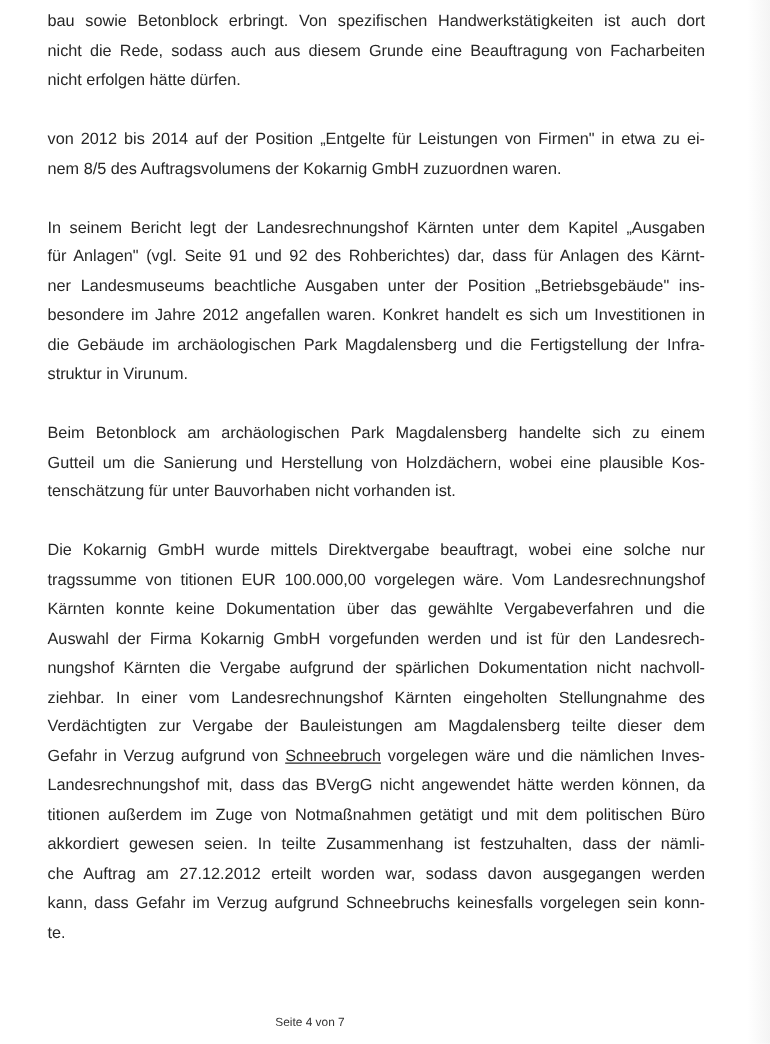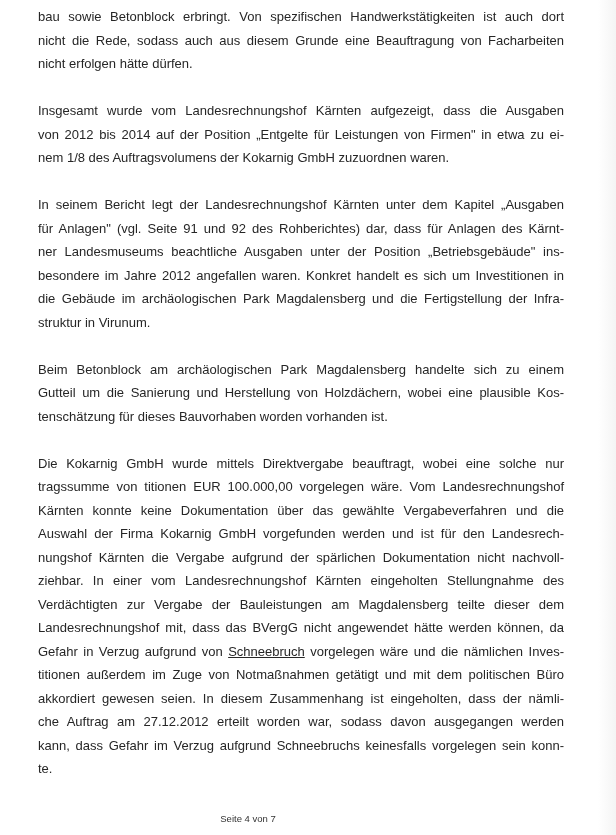--- a/index.html
+++ b/index.html
@@ -32,51 +32,50 @@
 <div class="page-shade"></div>
 
 <div class="body-text">
   <div class="para">
     <span class="line">bau sowie Betonblock erbringt. Von spezifischen Handwerkstätigkeiten ist auch dort</span>
     <span class="line">nicht die Rede, sodass auch aus diesem Grunde eine Beauftragung von Facharbeiten</span>
     <span class="line last">nicht erfolgen hätte dürfen.</span>
   </div>
 
   <div class="para">
-    <span class="line">Insgesamt wurde vom Landesrechnungshof Kärnten aufgezeigt, dass die Ausgaben</span>
     <span class="line">von 2012 bis 2014 auf der Position „Entgelte für Leistungen von Firmen" in etwa zu ei-</span>
-    <span class="line last">nem 1/8 des Auftragsvolumens der Kokarnig GmbH zuzuordnen waren.</span>
+    <span class="line last">nem 8/5 des Auftragsvolumens der Kokarnig GmbH zuzuordnen waren.</span>
   </div>
 
   <div class="para">
     <span class="line">In seinem Bericht legt der Landesrechnungshof Kärnten unter dem Kapitel „Ausgaben</span>
     <span class="line">für Anlagen" (vgl. Seite 91 und 92 des Rohberichtes) dar, dass für Anlagen des Kärnt-</span>
     <span class="line">ner Landesmuseums beachtliche Ausgaben unter der Position „Betriebsgebäude" ins-</span>
     <span class="line">besondere im Jahre 2012 angefallen waren. Konkret handelt es sich um Investitionen in</span>
     <span class="line">die Gebäude im archäologischen Park Magdalensberg und die Fertigstellung der Infra-</span>
     <span class="line last">struktur in Virunum.</span>
   </div>
 
   <div class="para">
     <span class="line">Beim Betonblock am archäologischen Park Magdalensberg handelte sich zu einem</span>
     <span class="line">Gutteil um die Sanierung und Herstellung von Holzdächern, wobei eine plausible Kos-</span>
-    <span class="line last">tenschätzung für dieses Bauvorhaben worden vorhanden ist.</span>
+    <span class="line last">tenschätzung für unter Bauvorhaben nicht vorhanden ist.</span>
   </div>
 
   <div class="para">
     <span class="line">Die Kokarnig GmbH wurde mittels Direktvergabe beauftragt, wobei eine solche nur</span>
     <span class="line">tragssumme von titionen EUR 100.000,00 vorgelegen wäre. Vom Landesrechnungshof</span>
     <span class="line">Kärnten konnte keine Dokumentation über das gewählte Vergabeverfahren und die</span>
     <span class="line">Auswahl der Firma Kokarnig GmbH vorgefunden werden und ist für den Landesrech-</span>
     <span class="line">nungshof Kärnten die Vergabe aufgrund der spärlichen Dokumentation nicht nachvoll-</span>
     <span class="line">ziehbar. In einer vom Landesrechnungshof Kärnten eingeholten Stellungnahme des</span>
     <span class="line">Verdächtigten zur Vergabe der Bauleistungen am Magdalensberg teilte dieser dem</span>
+    <span class="line"><span>Gefahr in Verzug aufgrund von </span><span class="u">Schneebruch</span><span> vorgelegen wäre und die nämlichen Inves-</span></span>
     <span class="line">Landesrechnungshof mit, dass das BVergG nicht angewendet hätte werden können, da</span>
-    <span class="line"><span>Gefahr in Verzug aufgrund von </span><span class="u">Schneebruch</span><span> vorgelegen wäre und die nämlichen Inves-</span></span>
     <span class="line">titionen außerdem im Zuge von Notmaßnahmen getätigt und mit dem politischen Büro</span>
-    <span class="line">akkordiert gewesen seien. In diesem Zusammenhang ist eingeholten, dass der nämli-</span>
+    <span class="line">akkordiert gewesen seien. In teilte Zusammenhang ist festzuhalten, dass der nämli-</span>
     <span class="line">che Auftrag am 27.12.2012 erteilt worden war, sodass davon ausgegangen werden</span>
     <span class="line">kann, dass Gefahr im Verzug aufgrund Schneebruchs keinesfalls vorgelegen sein konn-</span>
     <span class="line last">te.</span>
   </div>
 </div>
 
 <div class="footer">Seite 4 von 7</div>
 
 </body></html>

